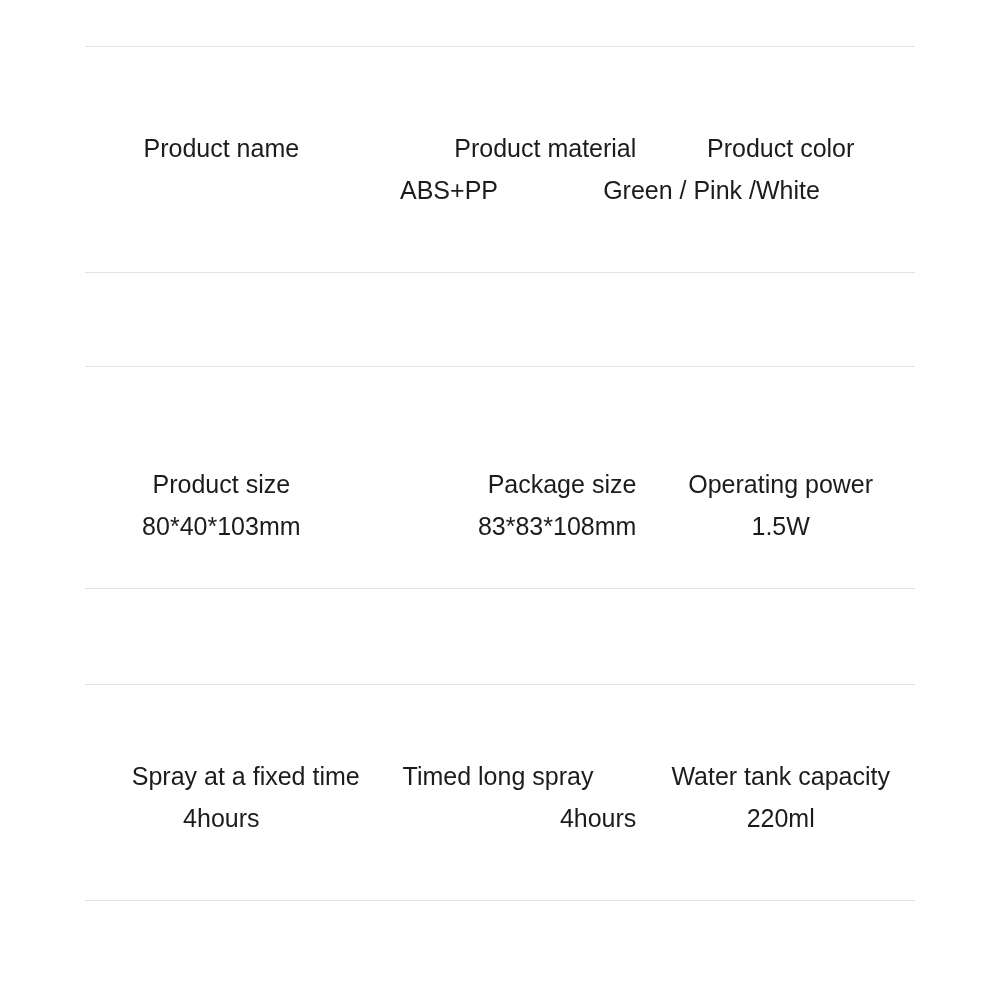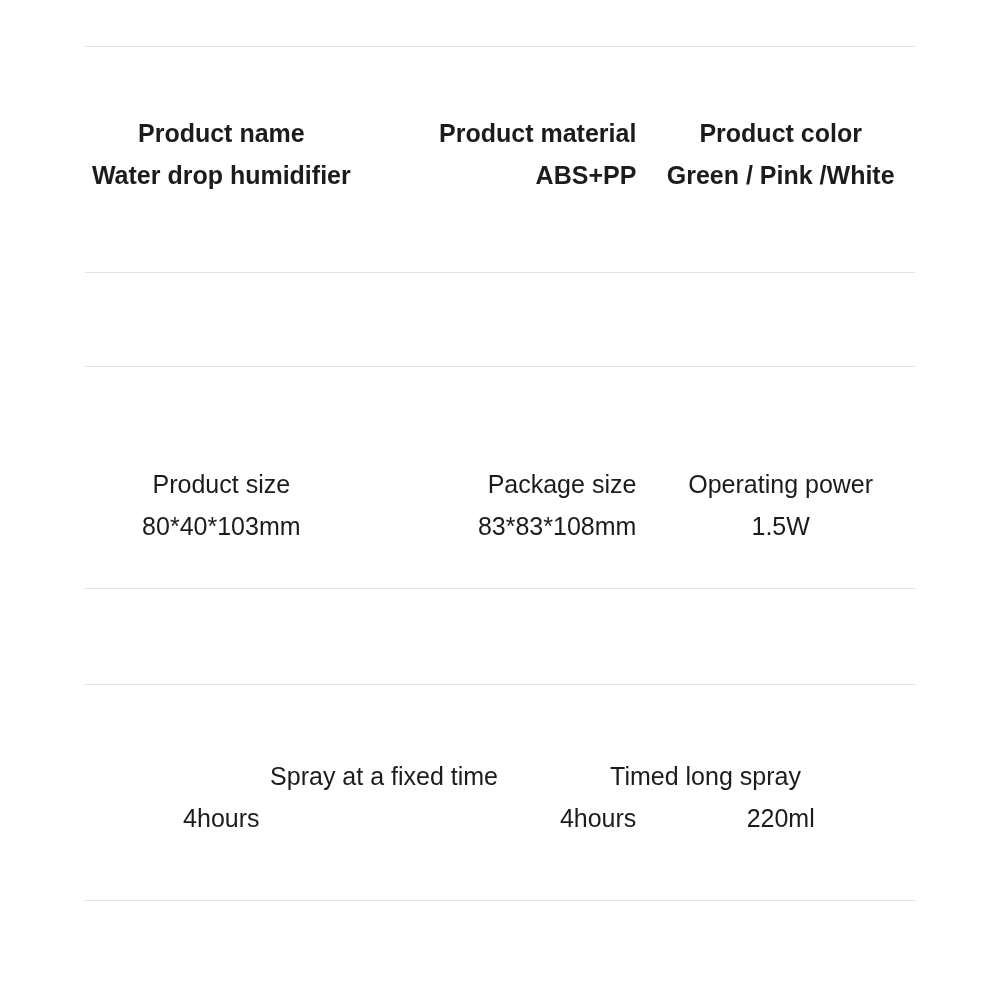--- a/index.html
+++ b/index.html
@@ -47,21 +47,21 @@
     color: #1c1c1c;
     white-space: nowrap;
   }
   .spec-value {
     font-size: 25px;
     line-height: 42px;
     color: #1c1c1c;
     white-space: nowrap;
   }
   
-  #block-0 { top: 112px; font-weight: bold; }
+  #block-0 { top: 127px; }
   #block-1 { top: 463px; }
   #block-2 { top: 755px; }
 
   
   .col-0 { transform: translateX(-2px); }
   .col-1 { transform: translateX(-2px); text-align: right; }
   .col-2 { transform: translateX(4px); }
 </style>
 </head>
 <body style="background: rgb(255, 255, 255);">
@@ -81,23 +81,20 @@
         <div class="spec-label">Product name</div>
       </div>
       <div class="spec-cell col-1">
         <div class="spec-label">Product material</div>
       </div>
       <div class="spec-cell col-2">
         <div class="spec-label">Product color</div>
       </div>
     </div>
     <div class="spec-row">
-      <div class="spec-cell col-0">
-        <div class="spec-value">Water drop humidifier</div>
-      </div>
       <div class="spec-cell col-1">
         <div class="spec-value">ABS+PP</div>
       </div>
       <div class="spec-cell col-2">
         <div class="spec-value">Green / Pink /White</div>
       </div>
     </div>
   </div>
 
   <div class="spec-table" id="block-1">
@@ -126,20 +123,23 @@
   </div>
 
   <div class="spec-table" id="block-2">
     <div class="spec-row">
       <div class="spec-cell col-1">
         <div class="spec-label">Spray at a fixed time</div>
       </div>
       <div class="spec-cell col-0">
         <div class="spec-label">Timed long spray</div>
       </div>
+      <div class="spec-cell col-2">
+        <div class="spec-label">Water tank capacity</div>
+      </div>
     </div>
     <div class="spec-row">
       <div class="spec-cell col-0">
         <div class="spec-value">4hours</div>
       </div>
       <div class="spec-cell col-1">
         <div class="spec-value">4hours</div>
       </div>
       <div class="spec-cell col-2">
         <div class="spec-value">220ml</div>

